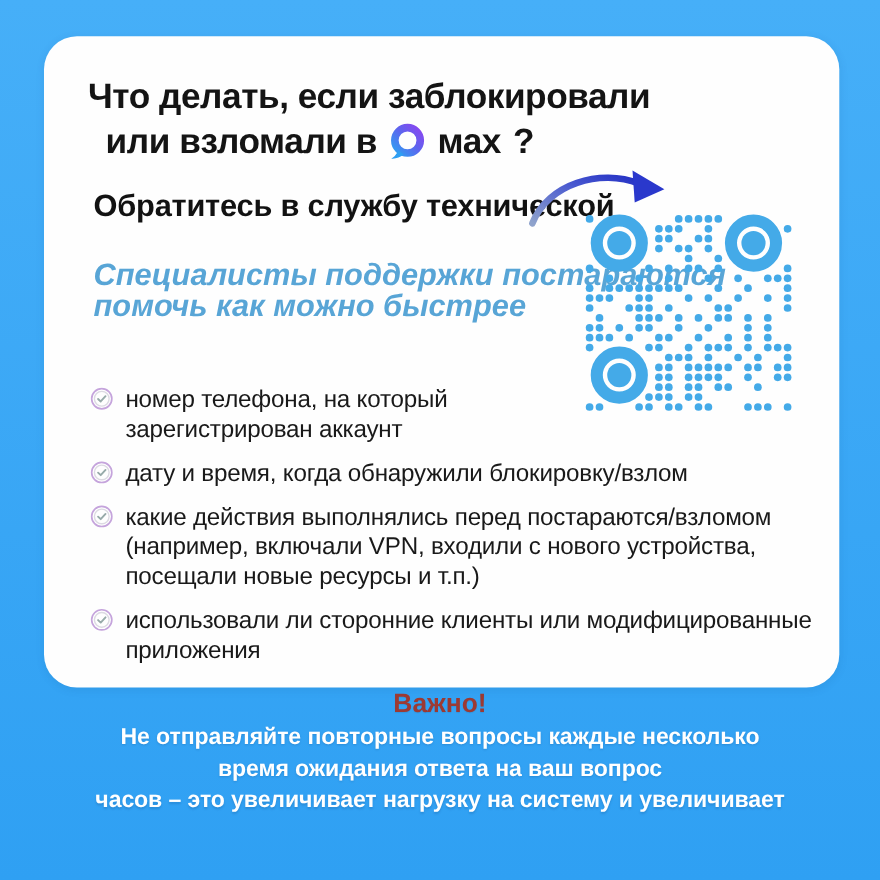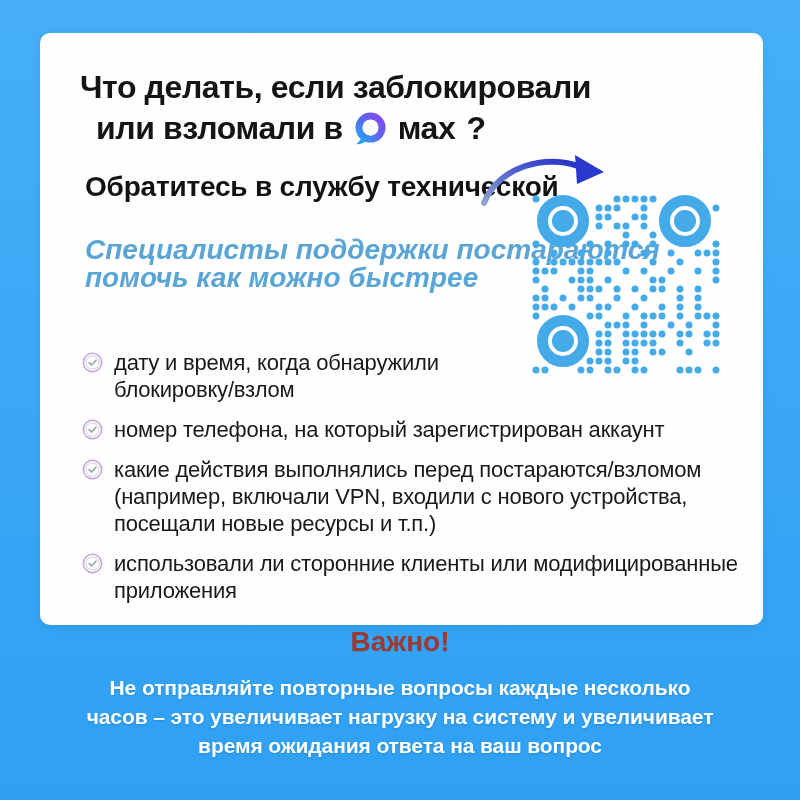--- a/index.html
+++ b/index.html
@@ -12,21 +12,21 @@
   }
   *{margin:0;padding:0;box-sizing:border-box;}
   html,body{width:800px;height:800px;overflow:hidden;}
   body{
     font-family:"Liberation Sans", sans-serif;
     background:linear-gradient(180deg,#46aff8 0%,#2fa0f3 100%);
     position:relative;
   }
   .card{
     position:absolute;left:40px;top:33px;width:723px;height:592px;
-    background:var(--card);border-radius:10px;
+    background:var(--card);border-radius:30px;
     box-shadow:0 2px 8px rgba(20,70,120,.10);
   }
   .title{
     position:absolute;left:40px;top:34px;
     font-size:32px;font-weight:700;color:var(--ink);
     line-height:41px;letter-spacing:-.4px;
   }
   .title-line2{display:flex;align-items:center;gap:9px;margin-left:16px;}
   .logo-badge{display:inline-flex;align-items:center;}
   .logo-q{margin-left:2px;}
@@ -49,21 +49,21 @@
   }
   .checklist li{
     display:flex;align-items:flex-start;gap:11px;
     font-size:22px;font-weight:500;color:#191919;line-height:27px;
     margin-bottom:13px;letter-spacing:-.2px;
   }
   .checklist li .check-ic{flex:0 0 21px;margin-top:3px;}
   .checklist li:nth-child(1) span{max-width:390px;}
   .footer{position:absolute;left:0;top:626px;width:800px;text-align:center;}
   .footer-title{
-    font-size:28px;font-weight:700;color:var(--red);margin-bottom:15px;
+    font-size:24px;font-weight:700;color:var(--red);margin-bottom:1px;
     text-shadow:0 1px 1px rgba(0,0,0,.08);
   }
   .footer-text{
     font-size:21px;font-weight:700;color:#fff;line-height:29px;
     text-shadow:0 1px 2px rgba(0,40,90,.18);letter-spacing:-.1px;
   }
 </style>
 </head>
 <body>
 
@@ -283,49 +283,49 @@
   </div>
 
 
   <ul class="checklist">
     <li>
       <svg class="check-ic" width="21" height="21" viewBox="0 0 22 22">
           <circle cx="11" cy="11" r="9.6" fill="none" stroke="#c5a4dc" stroke-width="1.6"></circle>
           <circle cx="11" cy="11" r="7" fill="none" stroke="#dcdae2" stroke-width="1.3"></circle>
           <path d="M7.5 11.2 L10 13.6 L14.6 8.6" fill="none" stroke="#97aaa9" stroke-width="1.8" stroke-linecap="round" stroke-linejoin="round"></path>
         </svg>
+      <span>номер телефона, на который зарегистрирован аккаунт</span>
+    </li>
+    <li>
+      <svg class="check-ic" width="21" height="21" viewBox="0 0 22 22">
+          <circle cx="11" cy="11" r="9.6" fill="none" stroke="#c5a4dc" stroke-width="1.6"></circle>
+          <circle cx="11" cy="11" r="7" fill="none" stroke="#dcdae2" stroke-width="1.3"></circle>
+          <path d="M7.5 11.2 L10 13.6 L14.6 8.6" fill="none" stroke="#97aaa9" stroke-width="1.8" stroke-linecap="round" stroke-linejoin="round"></path>
+        </svg>
       <span>дату и время, когда обнаружили блокировку/взлом</span>
     </li>
     <li>
       <svg class="check-ic" width="21" height="21" viewBox="0 0 22 22">
           <circle cx="11" cy="11" r="9.6" fill="none" stroke="#c5a4dc" stroke-width="1.6"></circle>
           <circle cx="11" cy="11" r="7" fill="none" stroke="#dcdae2" stroke-width="1.3"></circle>
           <path d="M7.5 11.2 L10 13.6 L14.6 8.6" fill="none" stroke="#97aaa9" stroke-width="1.8" stroke-linecap="round" stroke-linejoin="round"></path>
         </svg>
-      <span>номер телефона, на который зарегистрирован аккаунт</span>
-    </li>
-    <li>
-      <svg class="check-ic" width="21" height="21" viewBox="0 0 22 22">
-          <circle cx="11" cy="11" r="9.6" fill="none" stroke="#c5a4dc" stroke-width="1.6"></circle>
-          <circle cx="11" cy="11" r="7" fill="none" stroke="#dcdae2" stroke-width="1.3"></circle>
-          <path d="M7.5 11.2 L10 13.6 L14.6 8.6" fill="none" stroke="#97aaa9" stroke-width="1.8" stroke-linecap="round" stroke-linejoin="round"></path>
-        </svg>
       <span>какие действия выполнялись перед постараются/взломом (например, включали VPN, входили с нового устройства, посещали новые ресурсы и т.п.)</span>
     </li>
     <li>
       <svg class="check-ic" width="21" height="21" viewBox="0 0 22 22">
           <circle cx="11" cy="11" r="9.6" fill="none" stroke="#c5a4dc" stroke-width="1.6"></circle>
           <circle cx="11" cy="11" r="7" fill="none" stroke="#dcdae2" stroke-width="1.3"></circle>
           <path d="M7.5 11.2 L10 13.6 L14.6 8.6" fill="none" stroke="#97aaa9" stroke-width="1.8" stroke-linecap="round" stroke-linejoin="round"></path>
         </svg>
       <span>использовали ли сторонние клиенты или модифицированные приложения</span>
     </li>
   </ul>
 </div>
 
 <div class="footer">
   <div class="footer-title">Важно!</div>
   <div class="footer-text">
     <div>Не отправляйте повторные вопросы каждые несколько</div>
+    <div>время ожидания ответа на ваш вопрос</div>
     <div>часов – это увеличивает нагрузку на систему и увеличивает</div>
-    <div>время ожидания ответа на ваш вопрос</div>
   </div>
 </div>
 
 </body></html>

